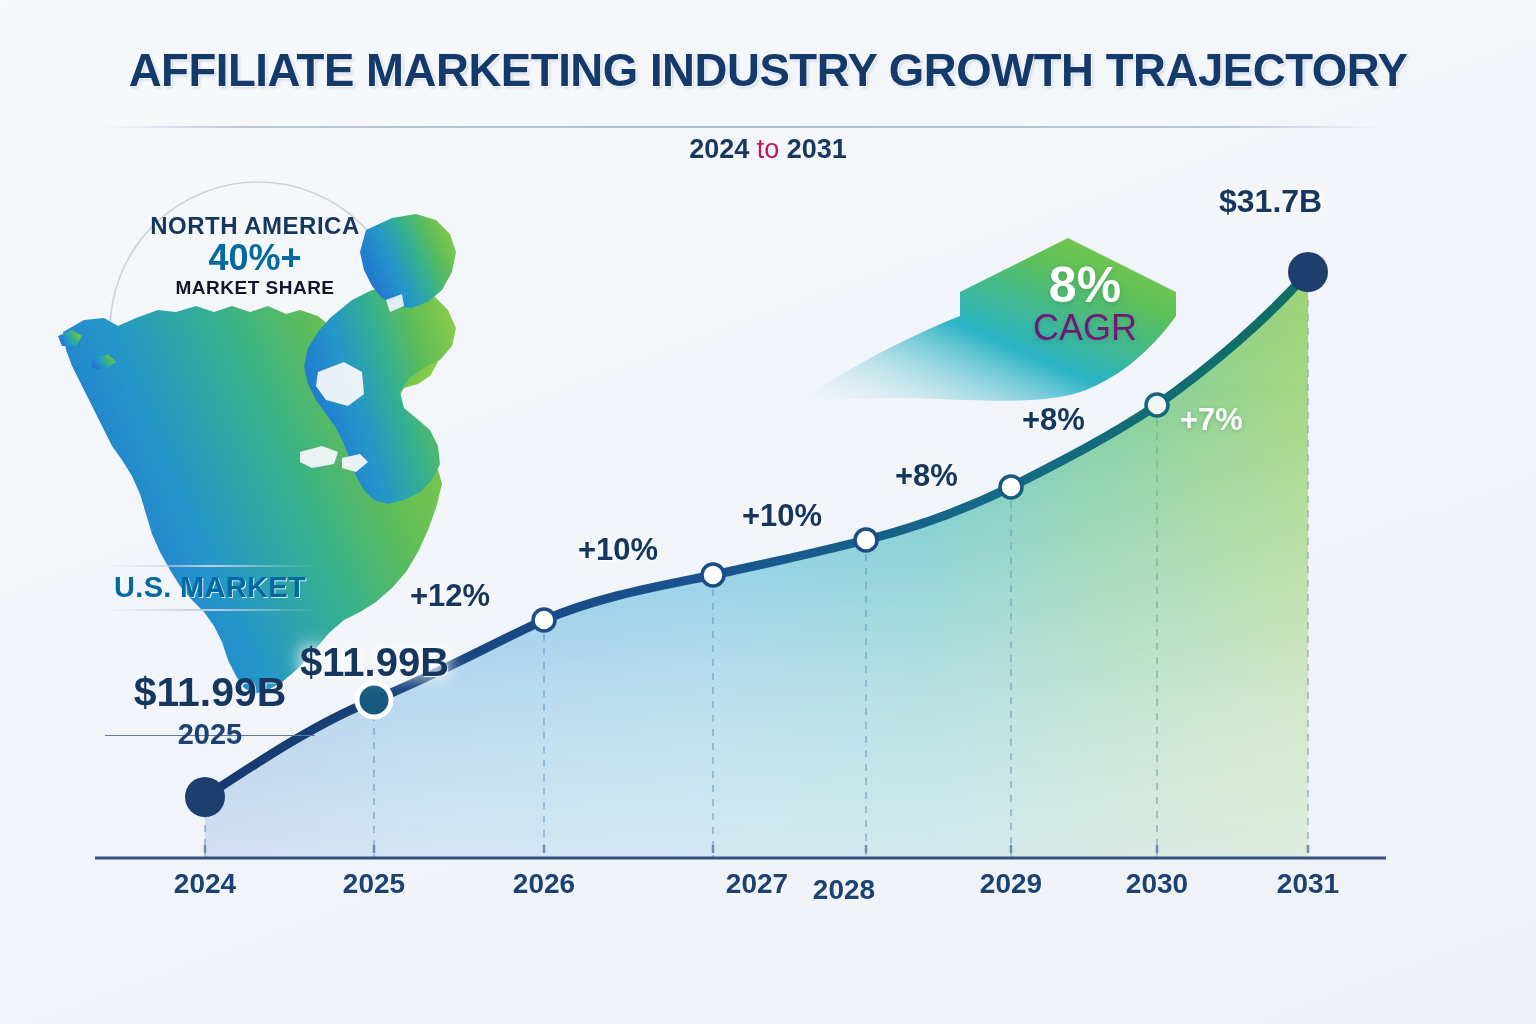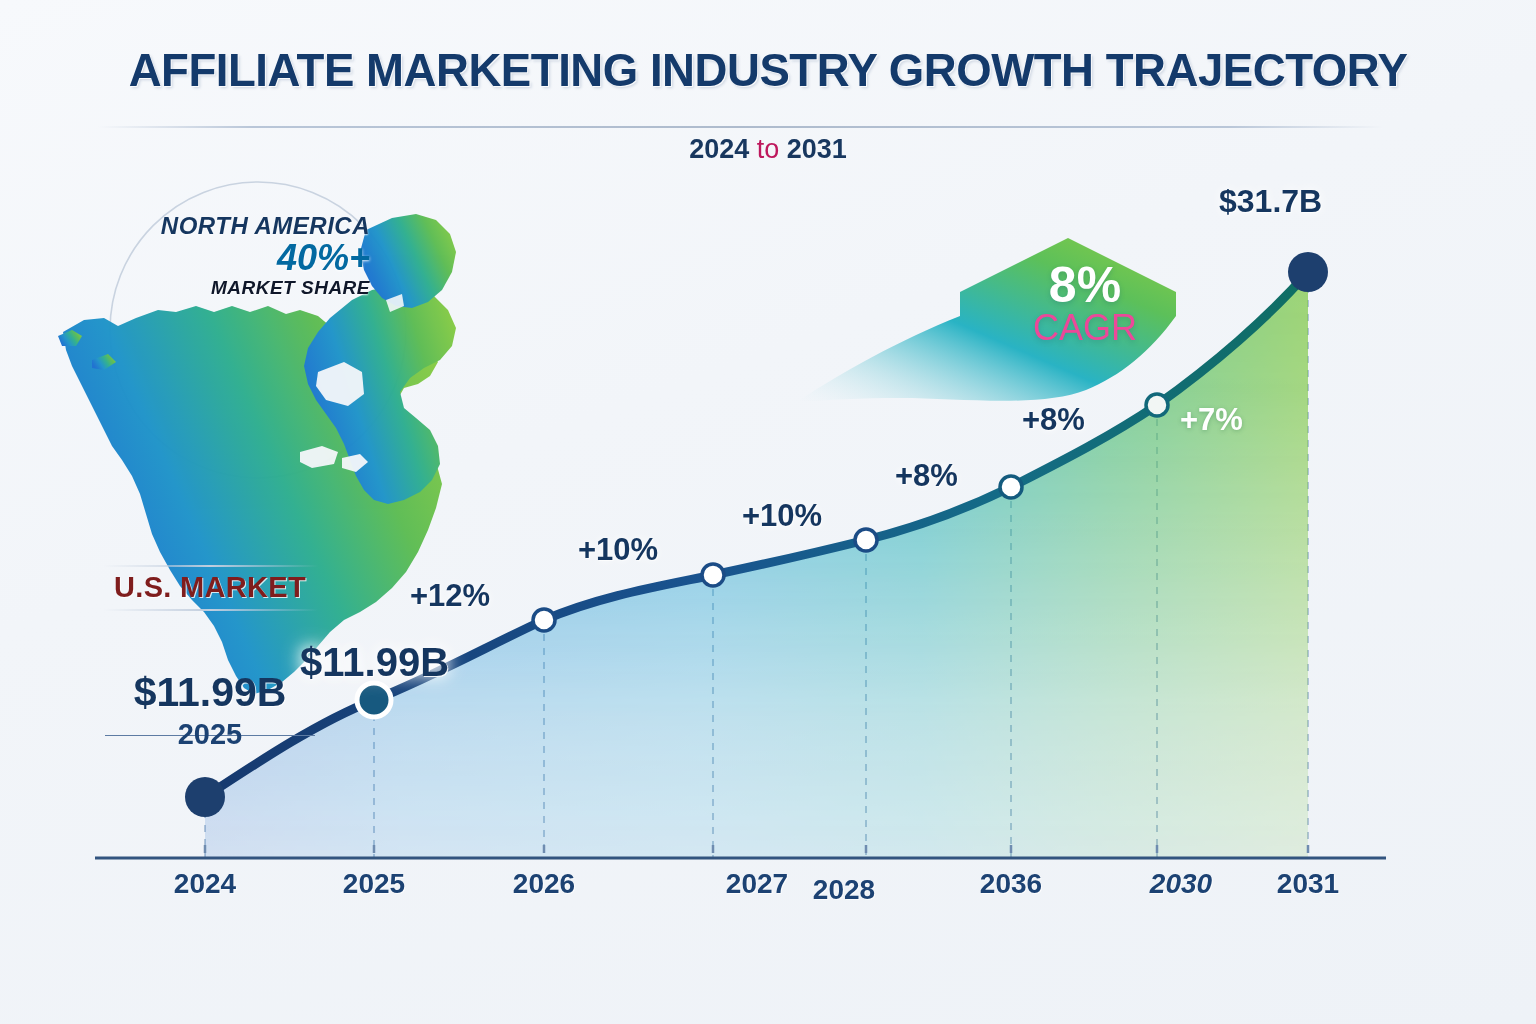--- a/index.html
+++ b/index.html
@@ -28,34 +28,34 @@
     position:absolute; left:0; right:0; top:134px;
     text-align:center; font-size:27px; color:#18375f;
   }
   .subtitle .bold{ font-weight:bold; }
   .subtitle .thin{ font-weight:400; color:#be185d; }
 
   
   #plot{ position:absolute; left:0; top:0; width:1536px; height:1024px; }
 
   
-  .na-box{ position:absolute; left:140px; top:212px; width:230px; text-align:right;
-           pointer-events:none;font-style:italic; }
+  .na-box{ position:absolute; left:140px; top:212px; width:230px; text-align:center;
+           pointer-events:none; }
   .na-title{ font-size:24px; font-weight:bold; color:#15365f; letter-spacing:.5px;
              text-shadow:0 1px 2px rgba(255,255,255,.9); }
   .na-big{ font-size:36px; font-weight:bold; color:#0369a1; line-height:1.02;
            text-shadow:0 1px 3px rgba(255,255,255,.9); }
   .na-sub{ font-size:19px; font-weight:bold; color:#0f172a; letter-spacing:.5px;
            text-shadow:0 1px 2px rgba(255,255,255,.9); }
 
   
   .us-block{ position:absolute; left:95px; top:565px; width:230px; text-align:center; }
   .us-rule{ height:2px; width:215px; margin:0 auto;
             background:linear-gradient(90deg,rgba(185,200,220,0),#c2cede,rgba(185,200,220,0)); }
-  .us-label{ font-size:29px; font-weight:bold; color:#7f1d1d; letter-spacing:.3px;
+  .us-label{ font-size:29px; font-weight:bold; color:#0369a1; letter-spacing:.3px;
              padding:4px 0 5px; text-shadow:1px 1px 0 rgba(255,255,255,.8); }
   .us-value{ font-size:41px; font-weight:bold; color:#15365f; margin-top:58px;
              text-shadow:1px 1px 0 rgba(255,255,255,.8); }
   .us-year-wrap{ position:relative; margin-top:2px; }
   .us-year{ font-size:29px; font-weight:bold; color:#1c4273; position:relative; z-index:2;
             display:inline-block; }
   .us-year-line{ position:absolute; left:10px; right:10px; top:51%; height:1.5px;
                  background:#5d7ba3; z-index:1; }
 
   
@@ -68,21 +68,21 @@
   
   .g{ position:absolute; font-size:31px; font-weight:bold; white-space:nowrap; }
   .g.navy{ color:#15365f; text-shadow:0 0 9px rgba(255,255,255,.95),1px 1px 0 rgba(255,255,255,.7); }
   .g.white{ color:#ffffff; text-shadow:0 1px 4px rgba(40,110,70,.35); }
 
   
   .cagr{ position:absolute; left:1000px; top:262px; width:170px; text-align:center;
          pointer-events:none; }
   .cagr-num{ font-size:50px; font-weight:bold; color:#fff; line-height:.95;
              text-shadow:0 2px 5px rgba(30,110,120,.3); }
-  .cagr-word{ font-size:36px; color:#ec4899; line-height:1;
+  .cagr-word{ font-size:36px; color:#701a75; line-height:1;
               text-shadow:0 2px 5px rgba(30,110,120,.3); }
 
   
   .xt{ position:absolute; top:868px; font-size:28px; font-weight:bold; color:#1c4273;
        transform:translateX(-50%); text-shadow:1px 1px 0 rgba(255,255,255,.75); }
 </style>
 </head>
 <body>
 
 <div id="stage">
@@ -275,17 +275,17 @@
   <div class="cagr">
     <div class="cagr-num">8%</div>
     <div class="cagr-word">CAGR</div>
   </div>
 
   <div class="xt" style="left:205px;">2024</div>
   <div class="xt" style="left:374px;">2025</div>
   <div class="xt" style="left:544px;">2026</div>
   <div class="xt" style="left:713px;margin-left:44px;">2027</div>
   <div class="xt" style="left:844px;margin-top:6px;">2028</div>
-  <div class="xt" style="left:1011px;">2036</div>
-  <div class="xt" style="left:1181px;font-style:italic;">2030</div>
+  <div class="xt" style="left:1011px;">2029</div>
+  <div class="xt" style="left:1157px;">2030</div>
   <div class="xt" style="left:1308px;">2031</div>
 
 </div>
 
 </body></html>

